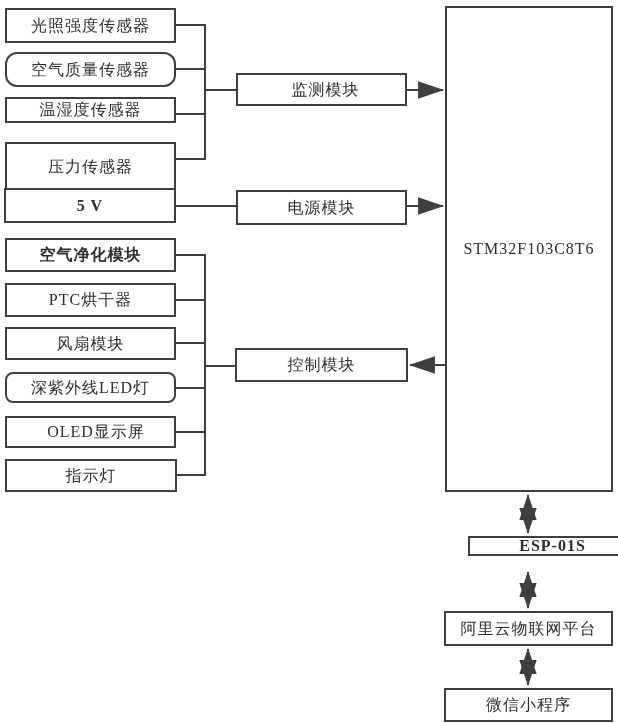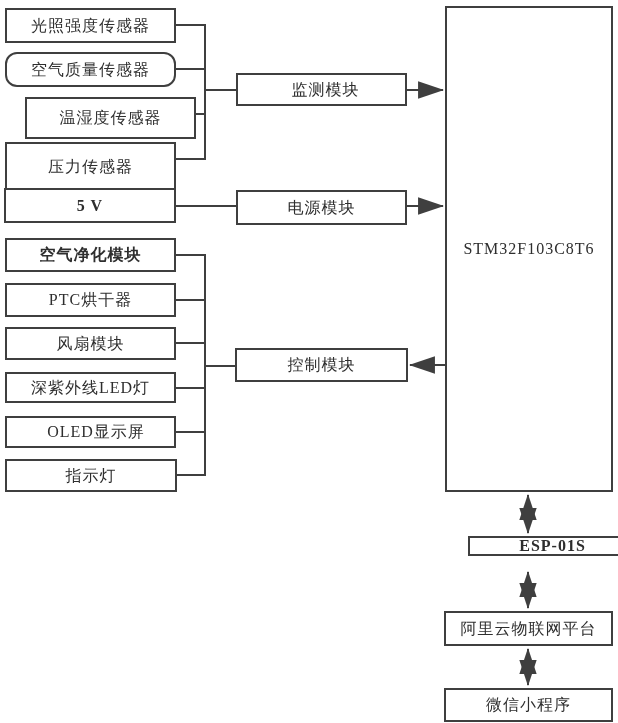--- a/index.html
+++ b/index.html
@@ -26,28 +26,28 @@
     display:flex;align-items:center;justify-content:center;
     font-size:16px;line-height:1;
     color:var(--text);
     letter-spacing:1px;
     z-index:1;
     white-space:nowrap;
   }
   
   .b-light   {left:5px;  top:8px;   width:171px; height:35px;}
   .b-airq    {left:5px;  top:52px;  width:171px; height:35px;border-radius:12px;}
-  .b-temp    {left:5px;  top:97px;  width:171px; height:42px;margin-left:20px;}
+  .b-temp    {left:5px;  top:97px;  width:171px; height:26px;}
   .b-press   {left:5px;  top:142px; width:171px; height:50px;}
   .b-5v      {left:4px;  top:188px; width:172px; height:35px;font-weight:bold;}
   
   .b-purifier{left:5px;  top:238px; width:171px; height:34px;font-weight:bold;}
   .b-ptc     {left:5px;  top:283px; width:171px; height:34px;}
   .b-fan     {left:5px;  top:327px; width:171px; height:33px;}
-  .b-uvled   {left:5px;  top:372px; width:171px; height:31px;}
+  .b-uvled   {left:5px;  top:372px; width:171px; height:31px;border-radius:8px;}
   .b-oled    {left:5px;  top:416px; width:171px; height:32px;padding-left:11px;}
   .b-indic   {left:5px;  top:459px; width:172px; height:33px;}
   
   .b-monitor {left:236px;top:73px;  width:171px; height:33px;padding-left:8px;}
   .b-power   {left:236px;top:190px; width:171px; height:35px;}
   .b-control {left:235px;top:348px; width:173px; height:34px;}
   
   .b-mcu     {left:445px;top:6px;   width:168px; height:486px;}
   .b-esp     {left:468px;top:536px; width:169px; height:20px;font-weight:bold;}
   .b-cloud   {left:444px;top:611px; width:169px; height:35px;}

